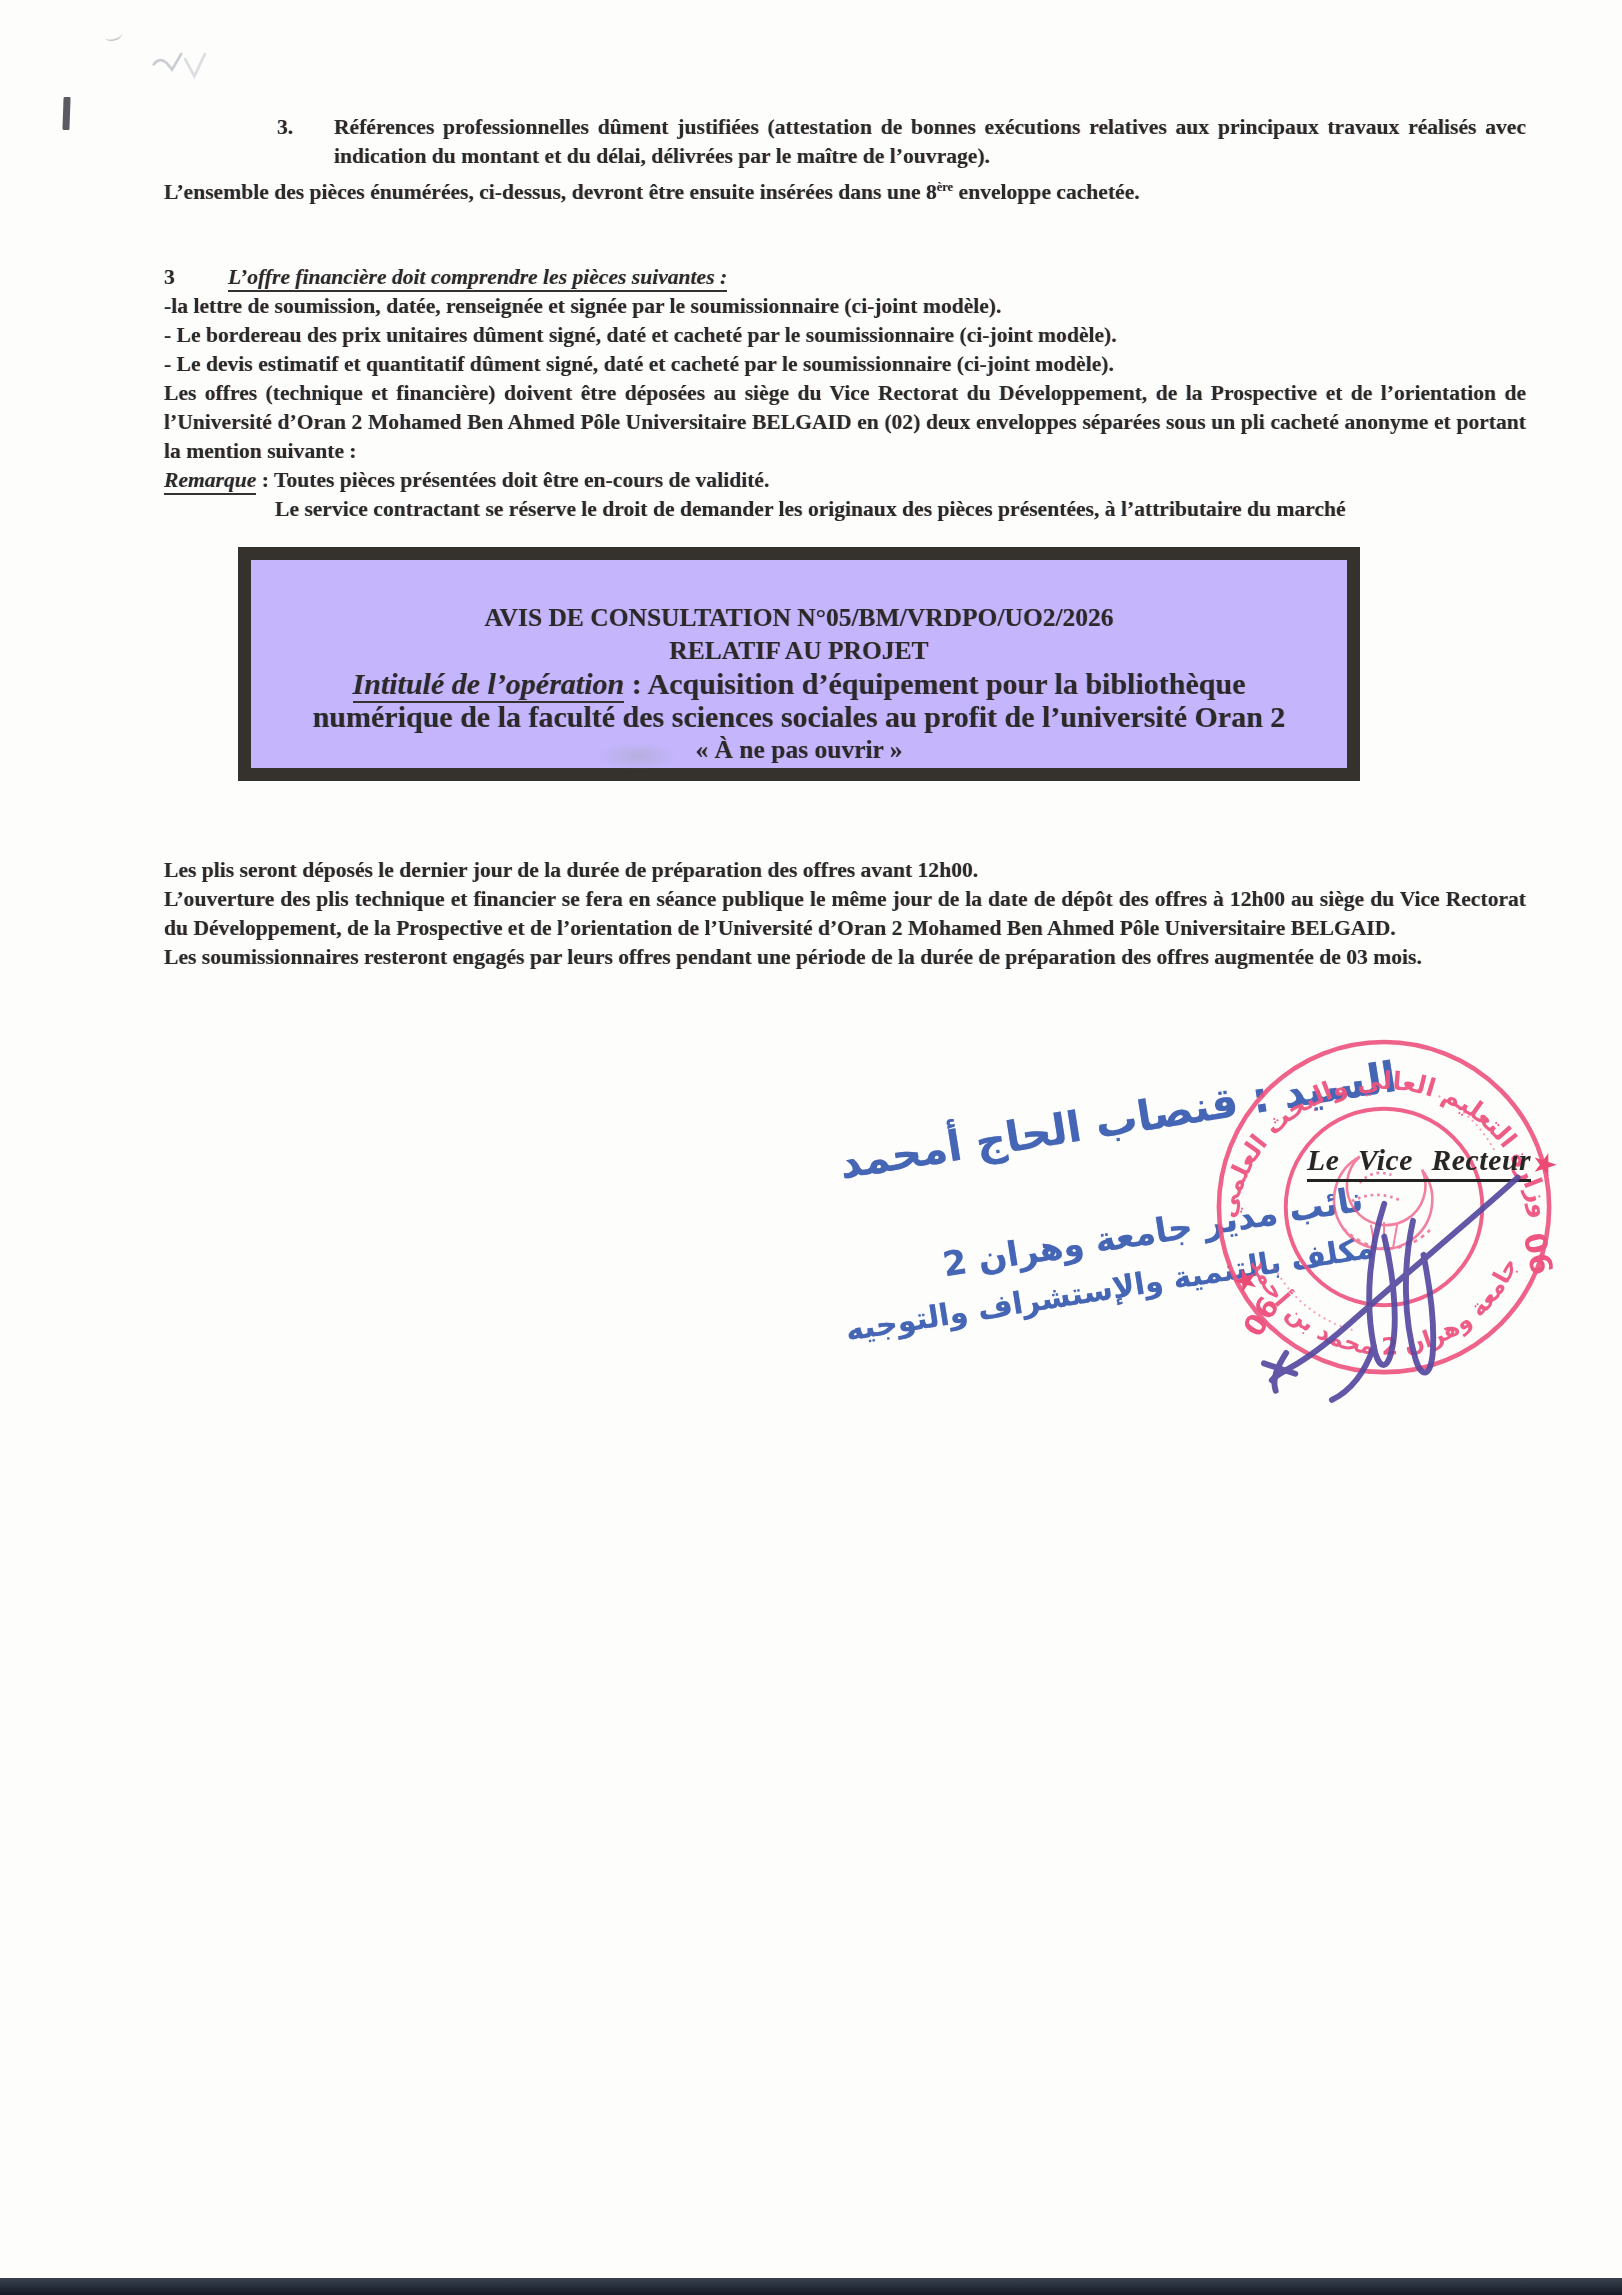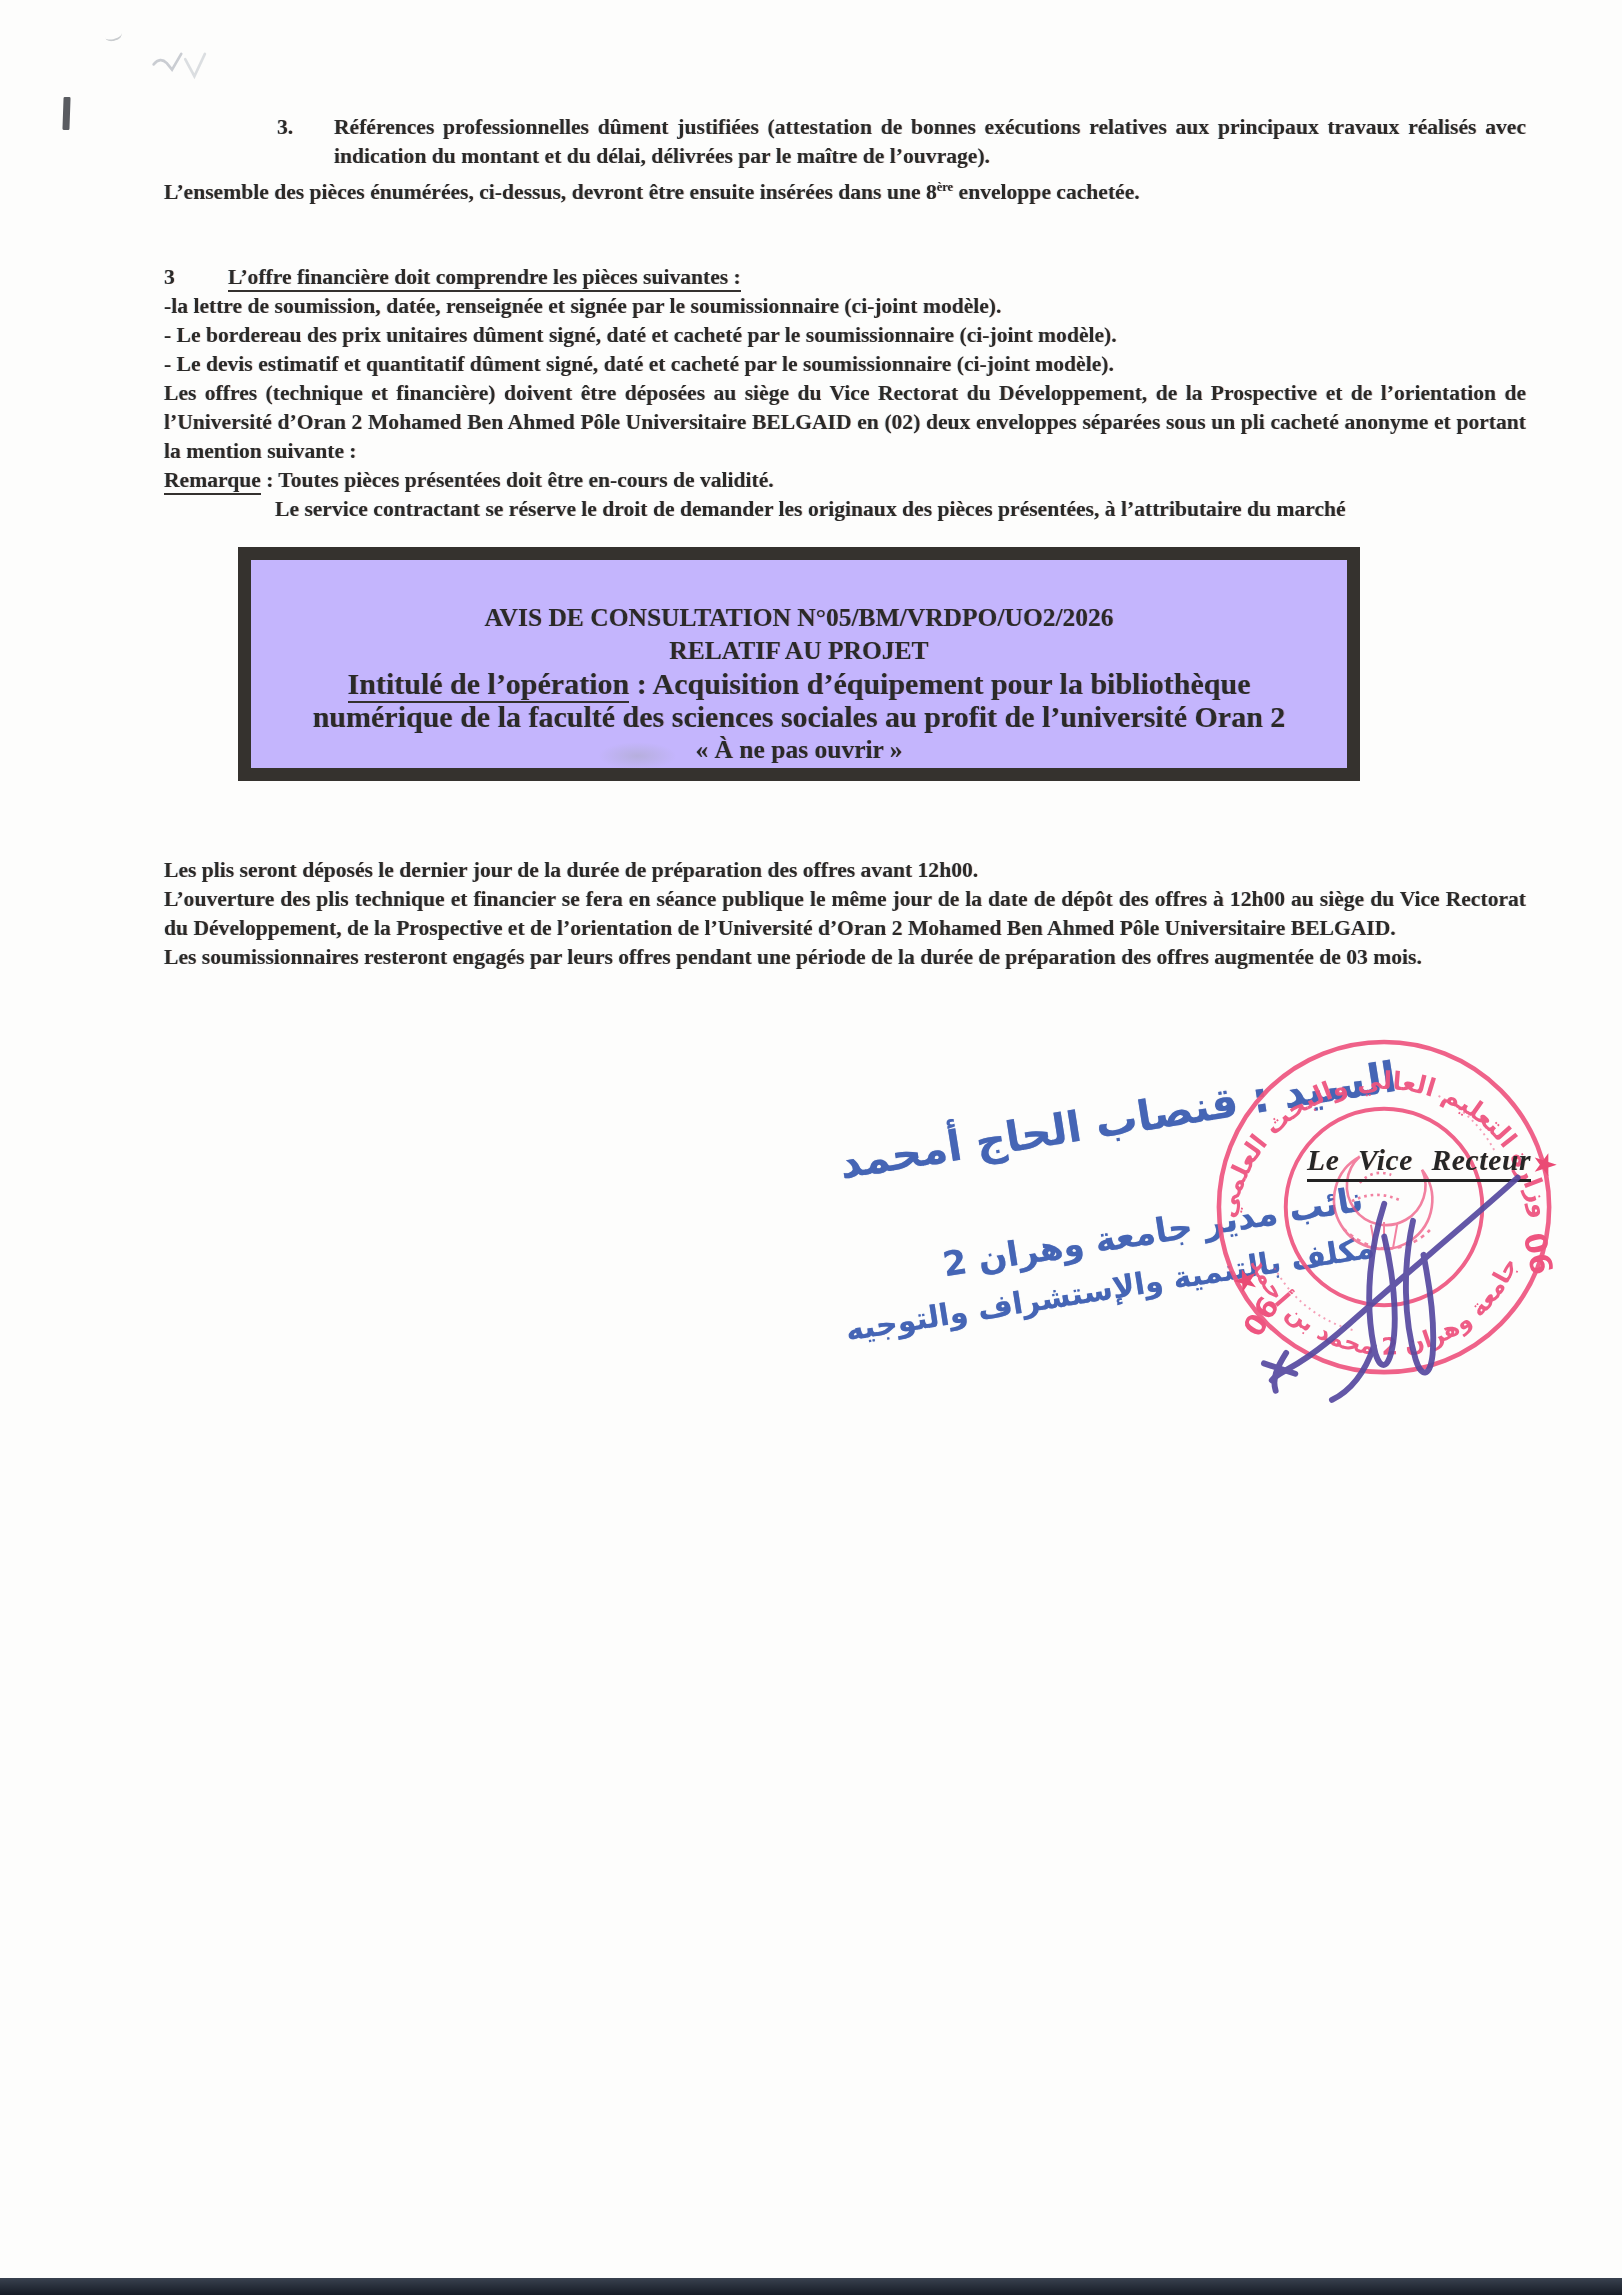--- a/index.html
+++ b/index.html
@@ -5,21 +5,21 @@
   html,body { margin:0; padding:0; background:#e8e8e8; }
   .page {
     position:relative; width:1623px; height:2295px;
     background:#fdfdfc; overflow:hidden;
     font-family:"Liberation Serif","DejaVu Serif",serif;
     font-weight:700; color:#2b2a28;
   }
   .ink { text-shadow: 0.8px 0 0 rgba(150,45,25,.20), -0.8px 0 0 rgba(30,110,165,.18); }
   p { margin:0; }
   sup { font-size:58%; vertical-align:super; }
-  .u { border-bottom:2.6px solid #34312e; padding-bottom:0.7px; }
+  .u { border-bottom:2.6px solid #34312e; padding-bottom:0.7px;font-style:italic; }
 
   
   .block-a { position:absolute; left:164px; top:113px; width:1362px; font-size:21.6px; line-height:29.4px; }
   .item3 { position:relative; padding-left:170px; text-align:justify; }
   .item3 .num { position:absolute; left:113px; top:0; }
   .item3 .itxt { display:inline; }
   .ens-line { margin-top:0.7px; }
 
   .block-b { position:absolute; left:164px; top:263px; width:1362px; font-size:21.6px; line-height:29px; }
   .sec-head .num { display:inline-block; width:64px; }

